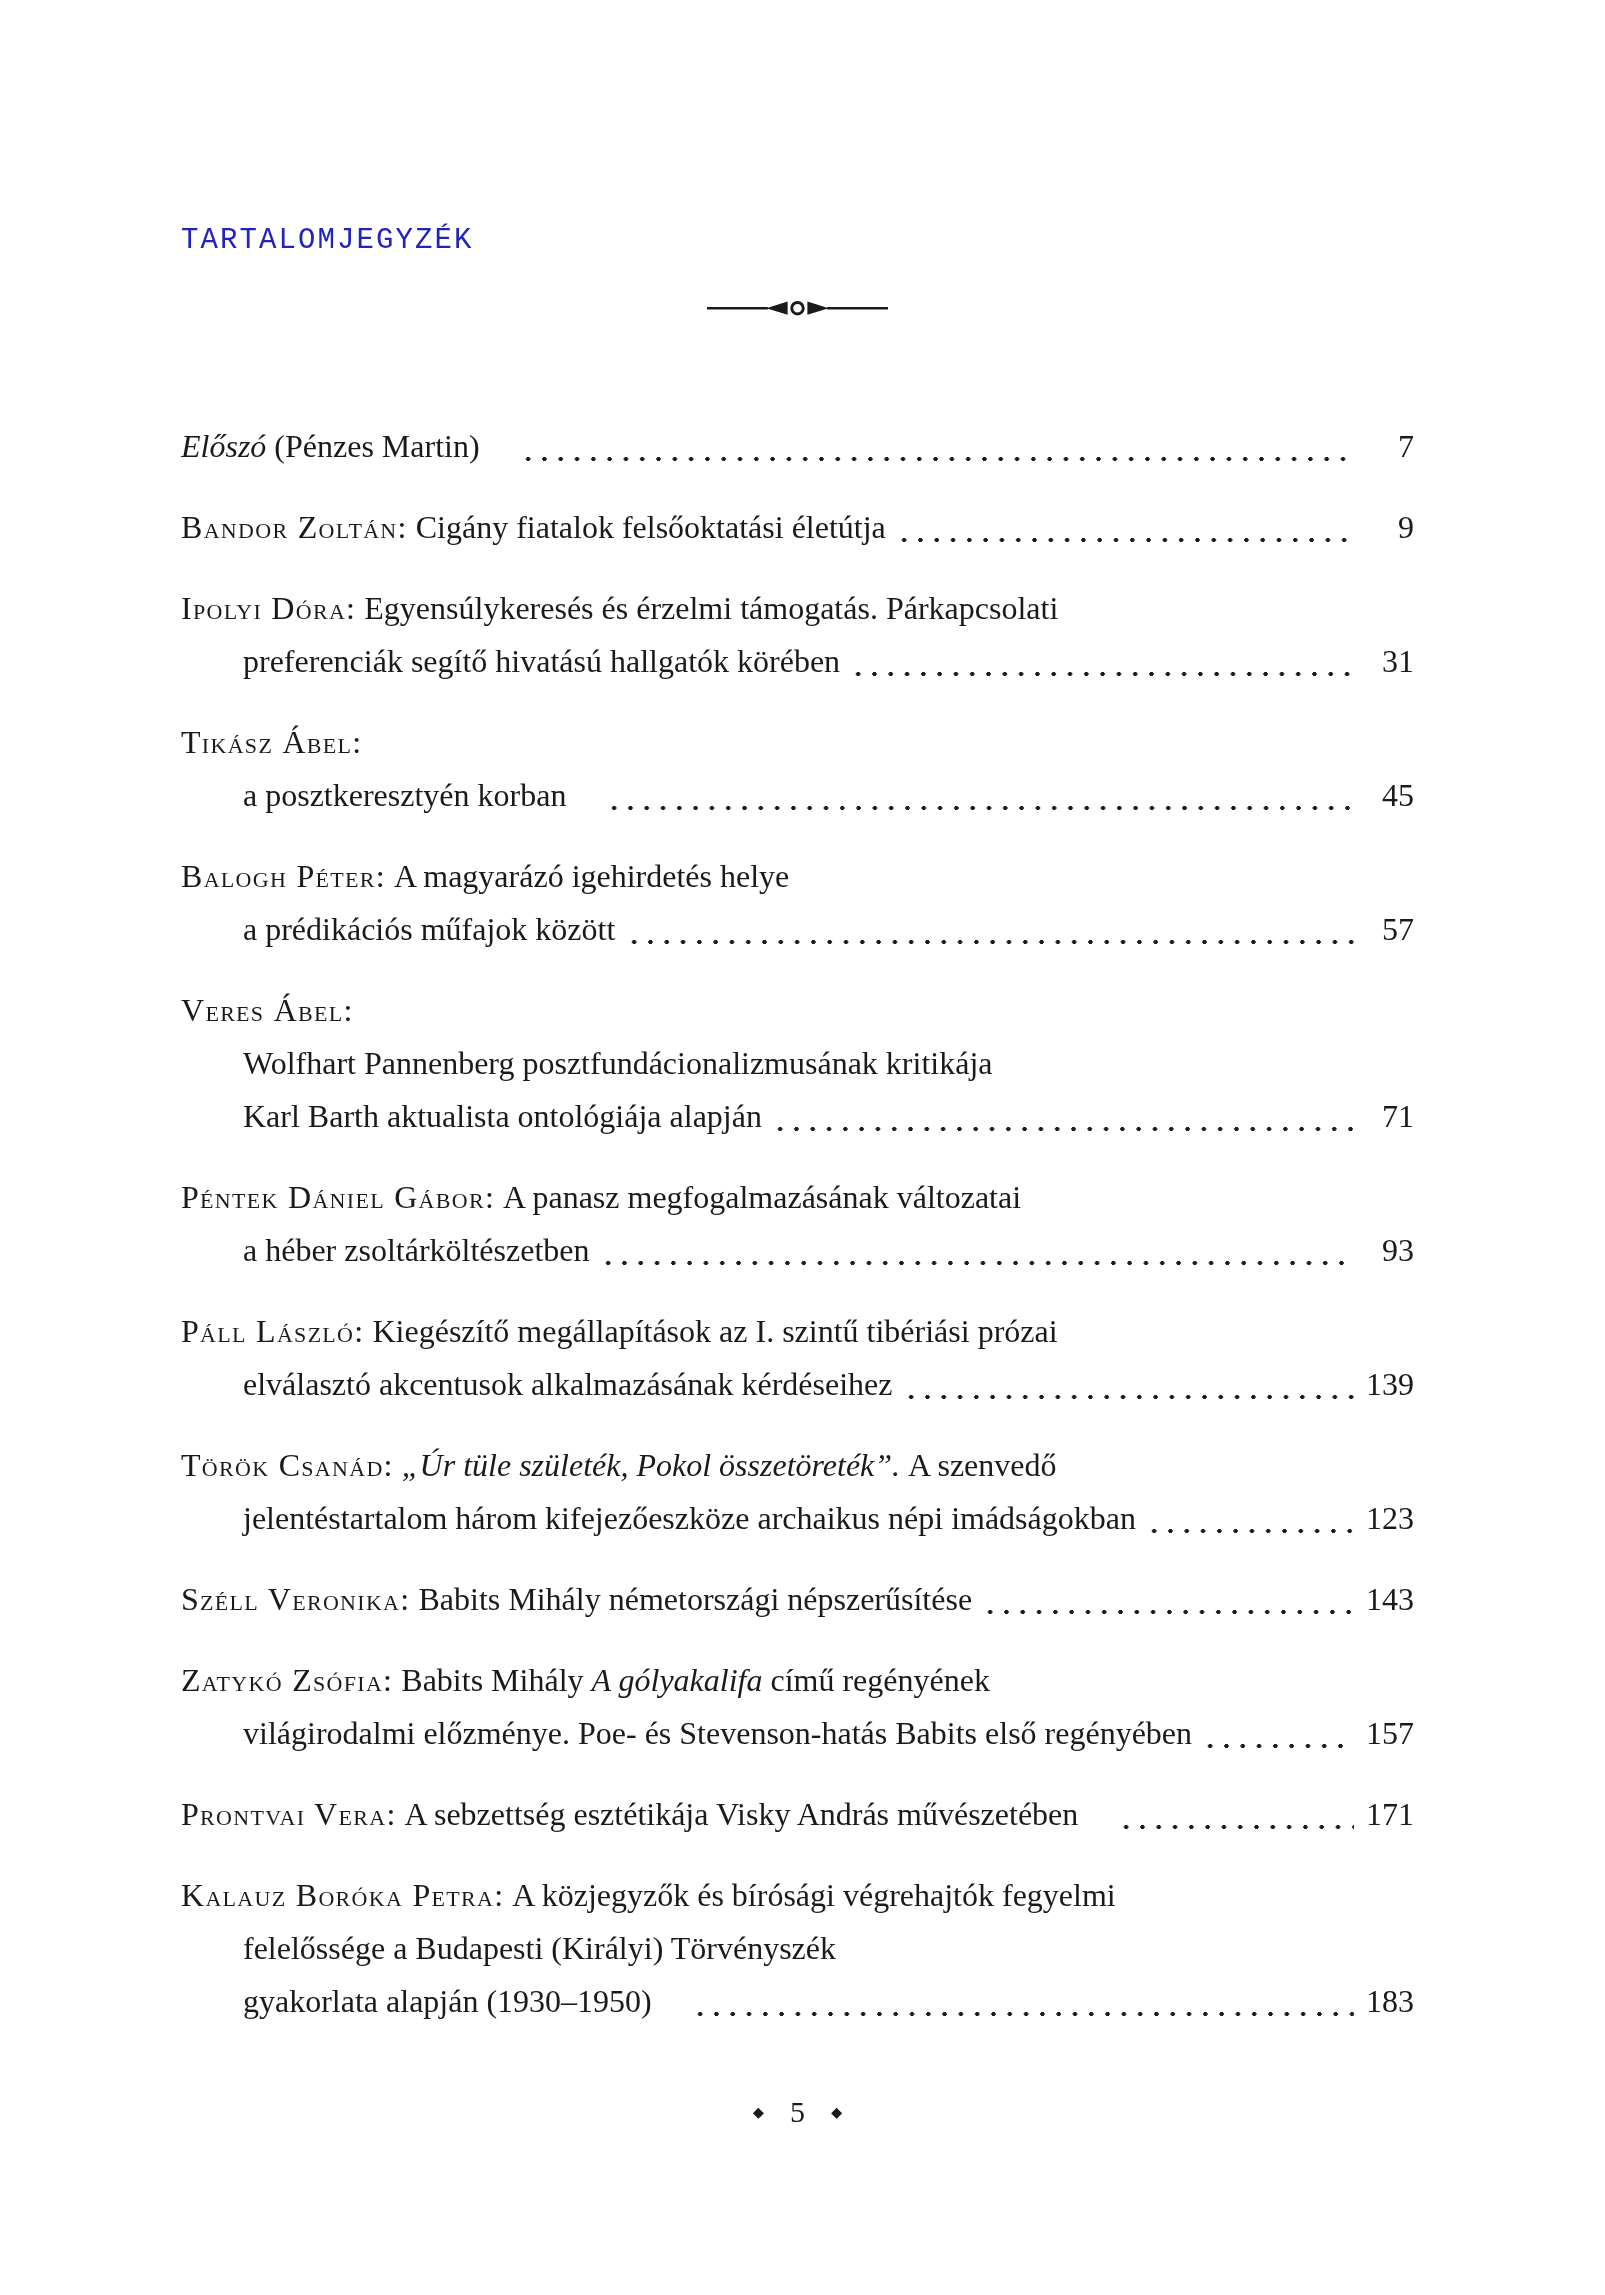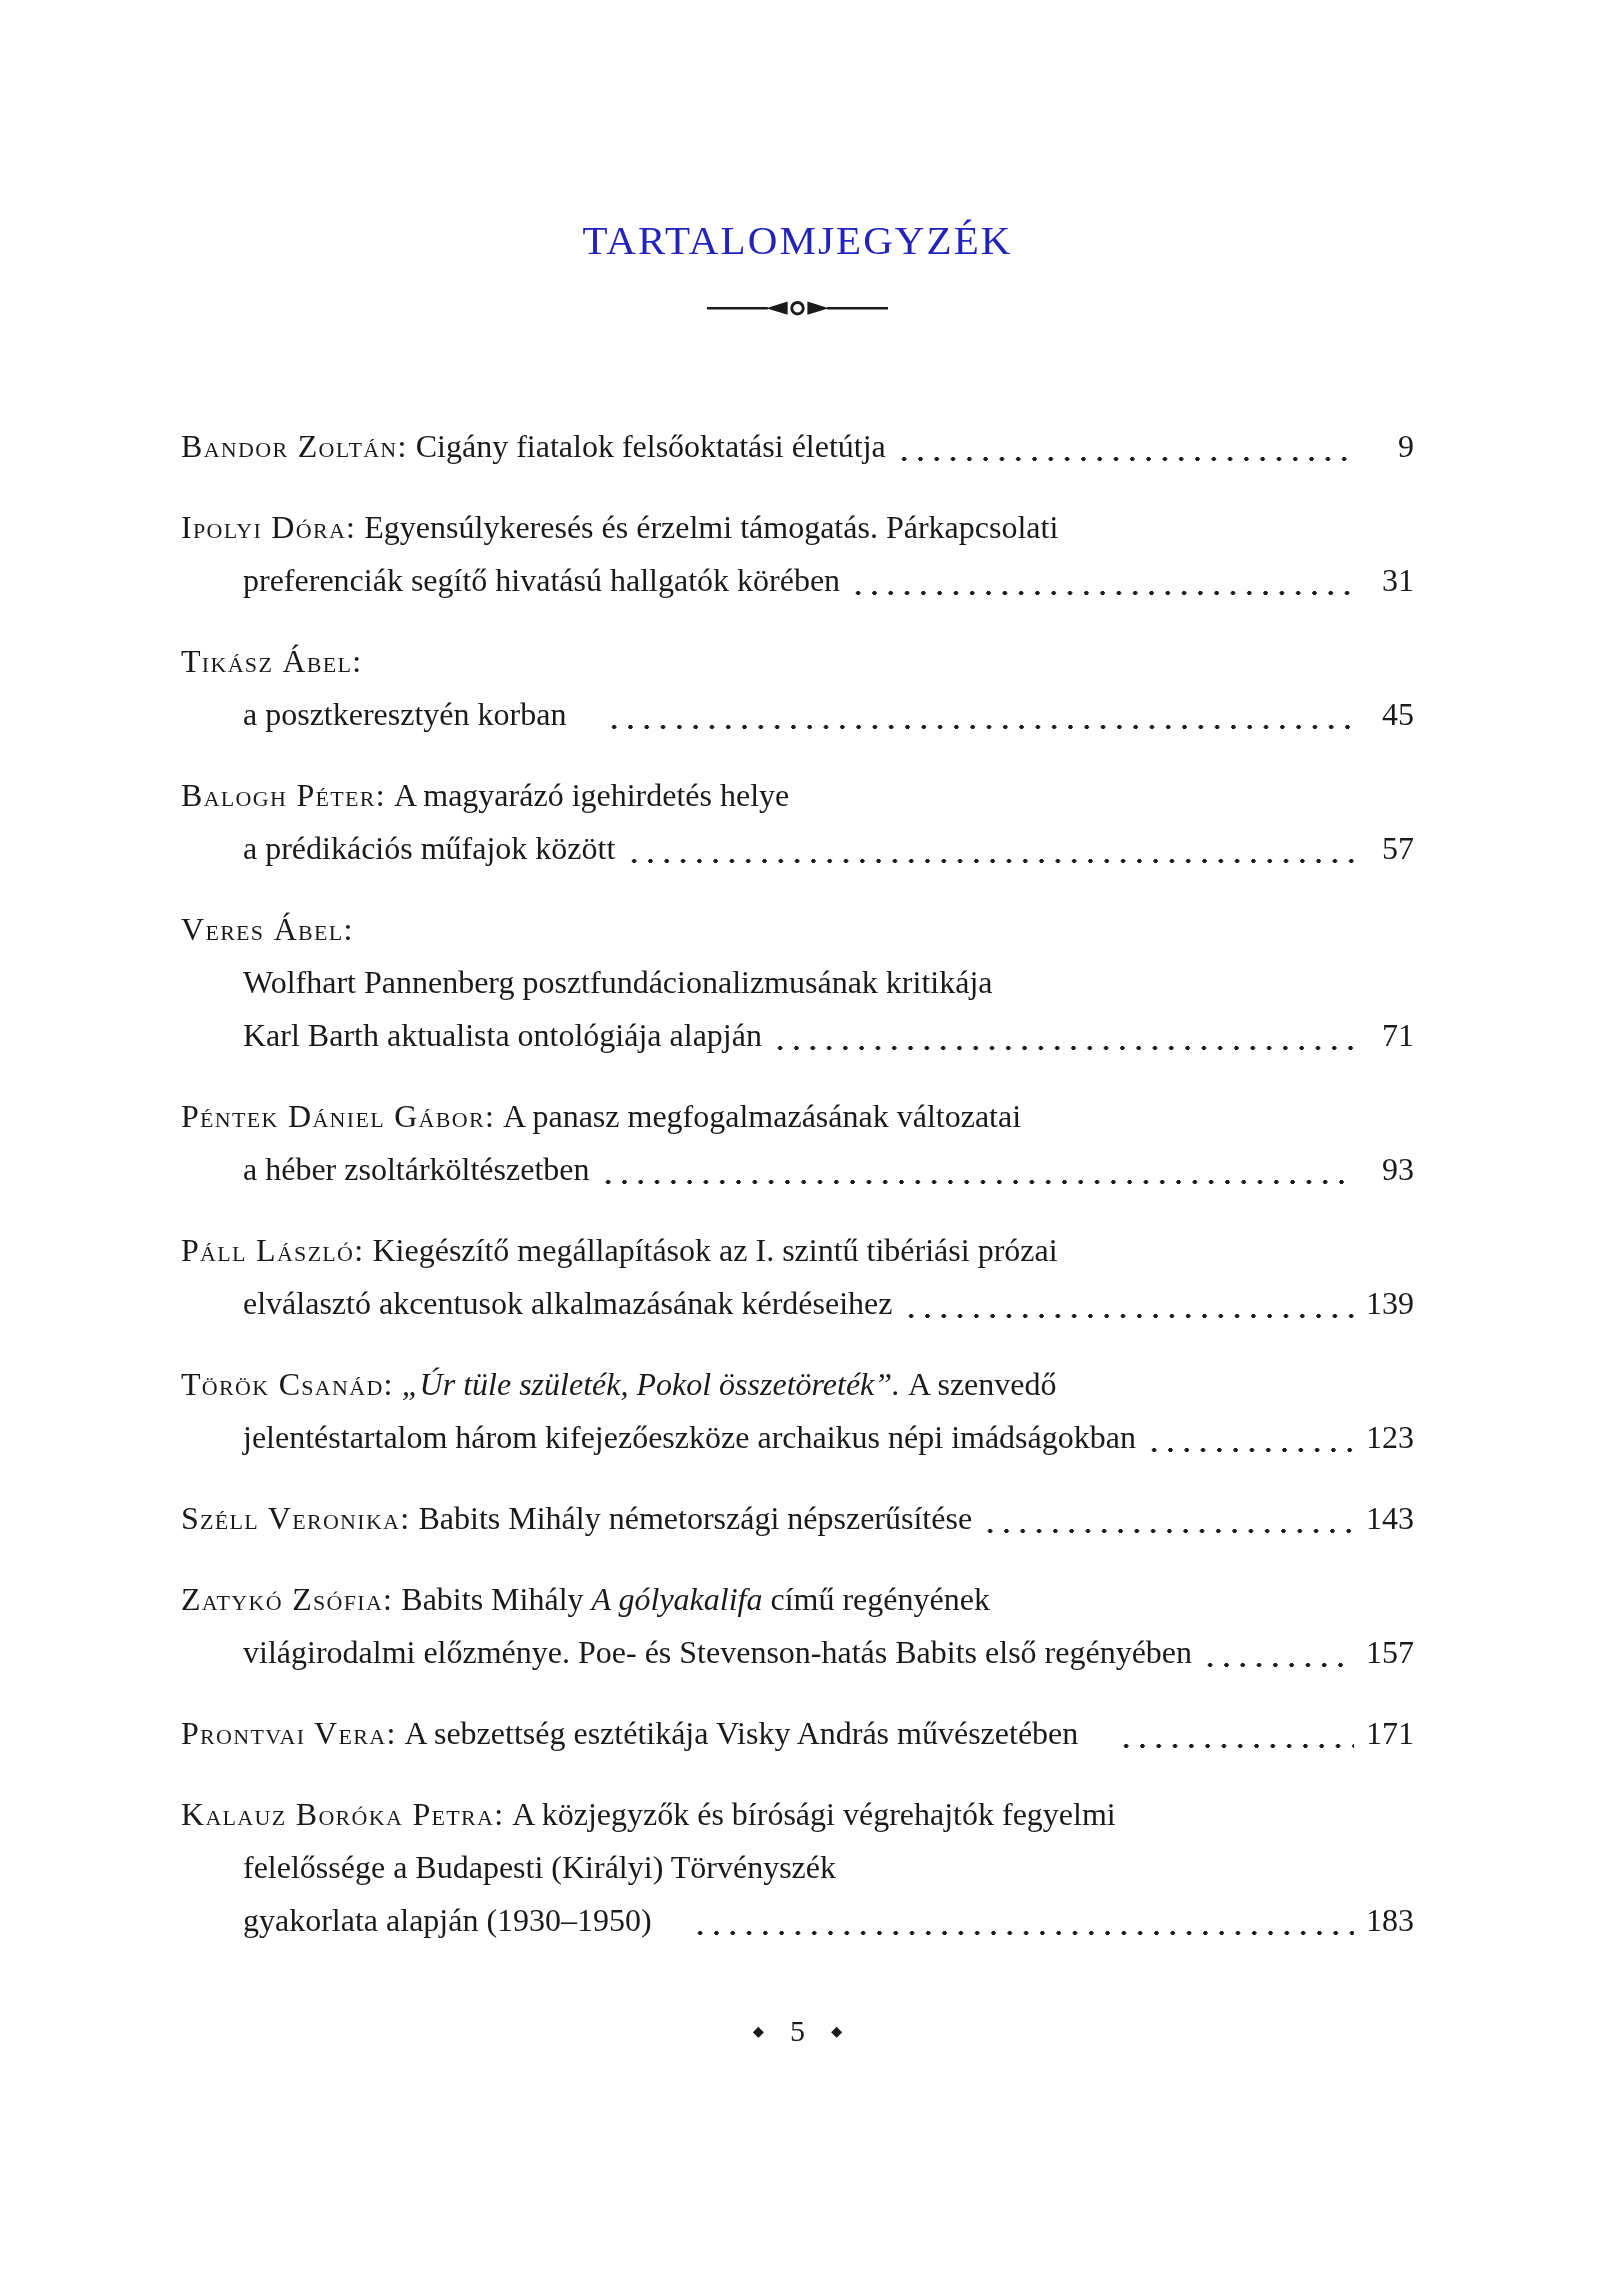--- a/index.html
+++ b/index.html
@@ -5,26 +5,27 @@
   html,body{margin:0;padding:0;background:#ffffff;}
   body{
     width:1605px;height:2295px;
     font-family:"Liberation Serif","DejaVu Serif",serif;
     color:#1a1a1a;
     overflow:hidden;
   }
   .page{padding:0 191px 0 181px;}
   .title{
     margin:217px 0 0 0;
-    text-align:center;
-    font-size:41px;
+    text-align:left;
+    font-size:29px;
     font-weight:normal;
     letter-spacing:2.1px;
     line-height:47px;
     color:#2222bd;
+    font-family:Liberation Mono, monospace;
   }
   .ornament-wrap{display:flex;justify-content:center;margin-top:33px;}
   .toc{margin-top:101px;}
   .entry{margin-bottom:28px;}
   .line{display:flex;font-size:32px;}
   .line > *{line-height:53px;}
   .line.indent{padding-left:62px;}
   .seg.sc{font-variant:small-caps;letter-spacing:1.3px;text-align:right;}
   .seg.it{font-style:italic;}
   .seg{white-space:pre-wrap;}
@@ -57,20 +58,28 @@
       <polygon points="72,13 98,5 98,21" fill="#1a1a1a"></polygon>
       <circle cx="110" cy="13" r="7" fill="none" stroke="#1a1a1a" stroke-width="3.5"></circle>
       <polygon points="148,13 122,5 122,21" fill="#1a1a1a"></polygon>
       <line x1="146" y1="13" x2="220" y2="13" stroke="#1a1a1a" stroke-width="3"></line>
     </svg>
   </div>
 
   <div class="toc" id="toc">
       <div class="entry">
         <div class="line">
+          <span class="seg it">Előszó</span>
+          <span class="seg rm"> (Pénzes Martin)</span>
+          <div class="dots widegap"></div>
+          <span class="pg">7</span>
+        </div>
+      </div>
+      <div class="entry">
+        <div class="line">
           <span class="seg sc">Bandor Zoltán:</span>
           <span class="seg rm"> Cigány fiatalok felsőoktatási életútja</span>
           <div class="dots"></div>
           <span class="pg">9</span>
         </div>
       </div>
       <div class="entry">
         <div class="line">
           <span class="seg sc">Ipolyi Dóra:</span>
           <span class="seg rm"> Egyensúlykeresés és érzelmi támogatás. Párkapcsolati</span>

